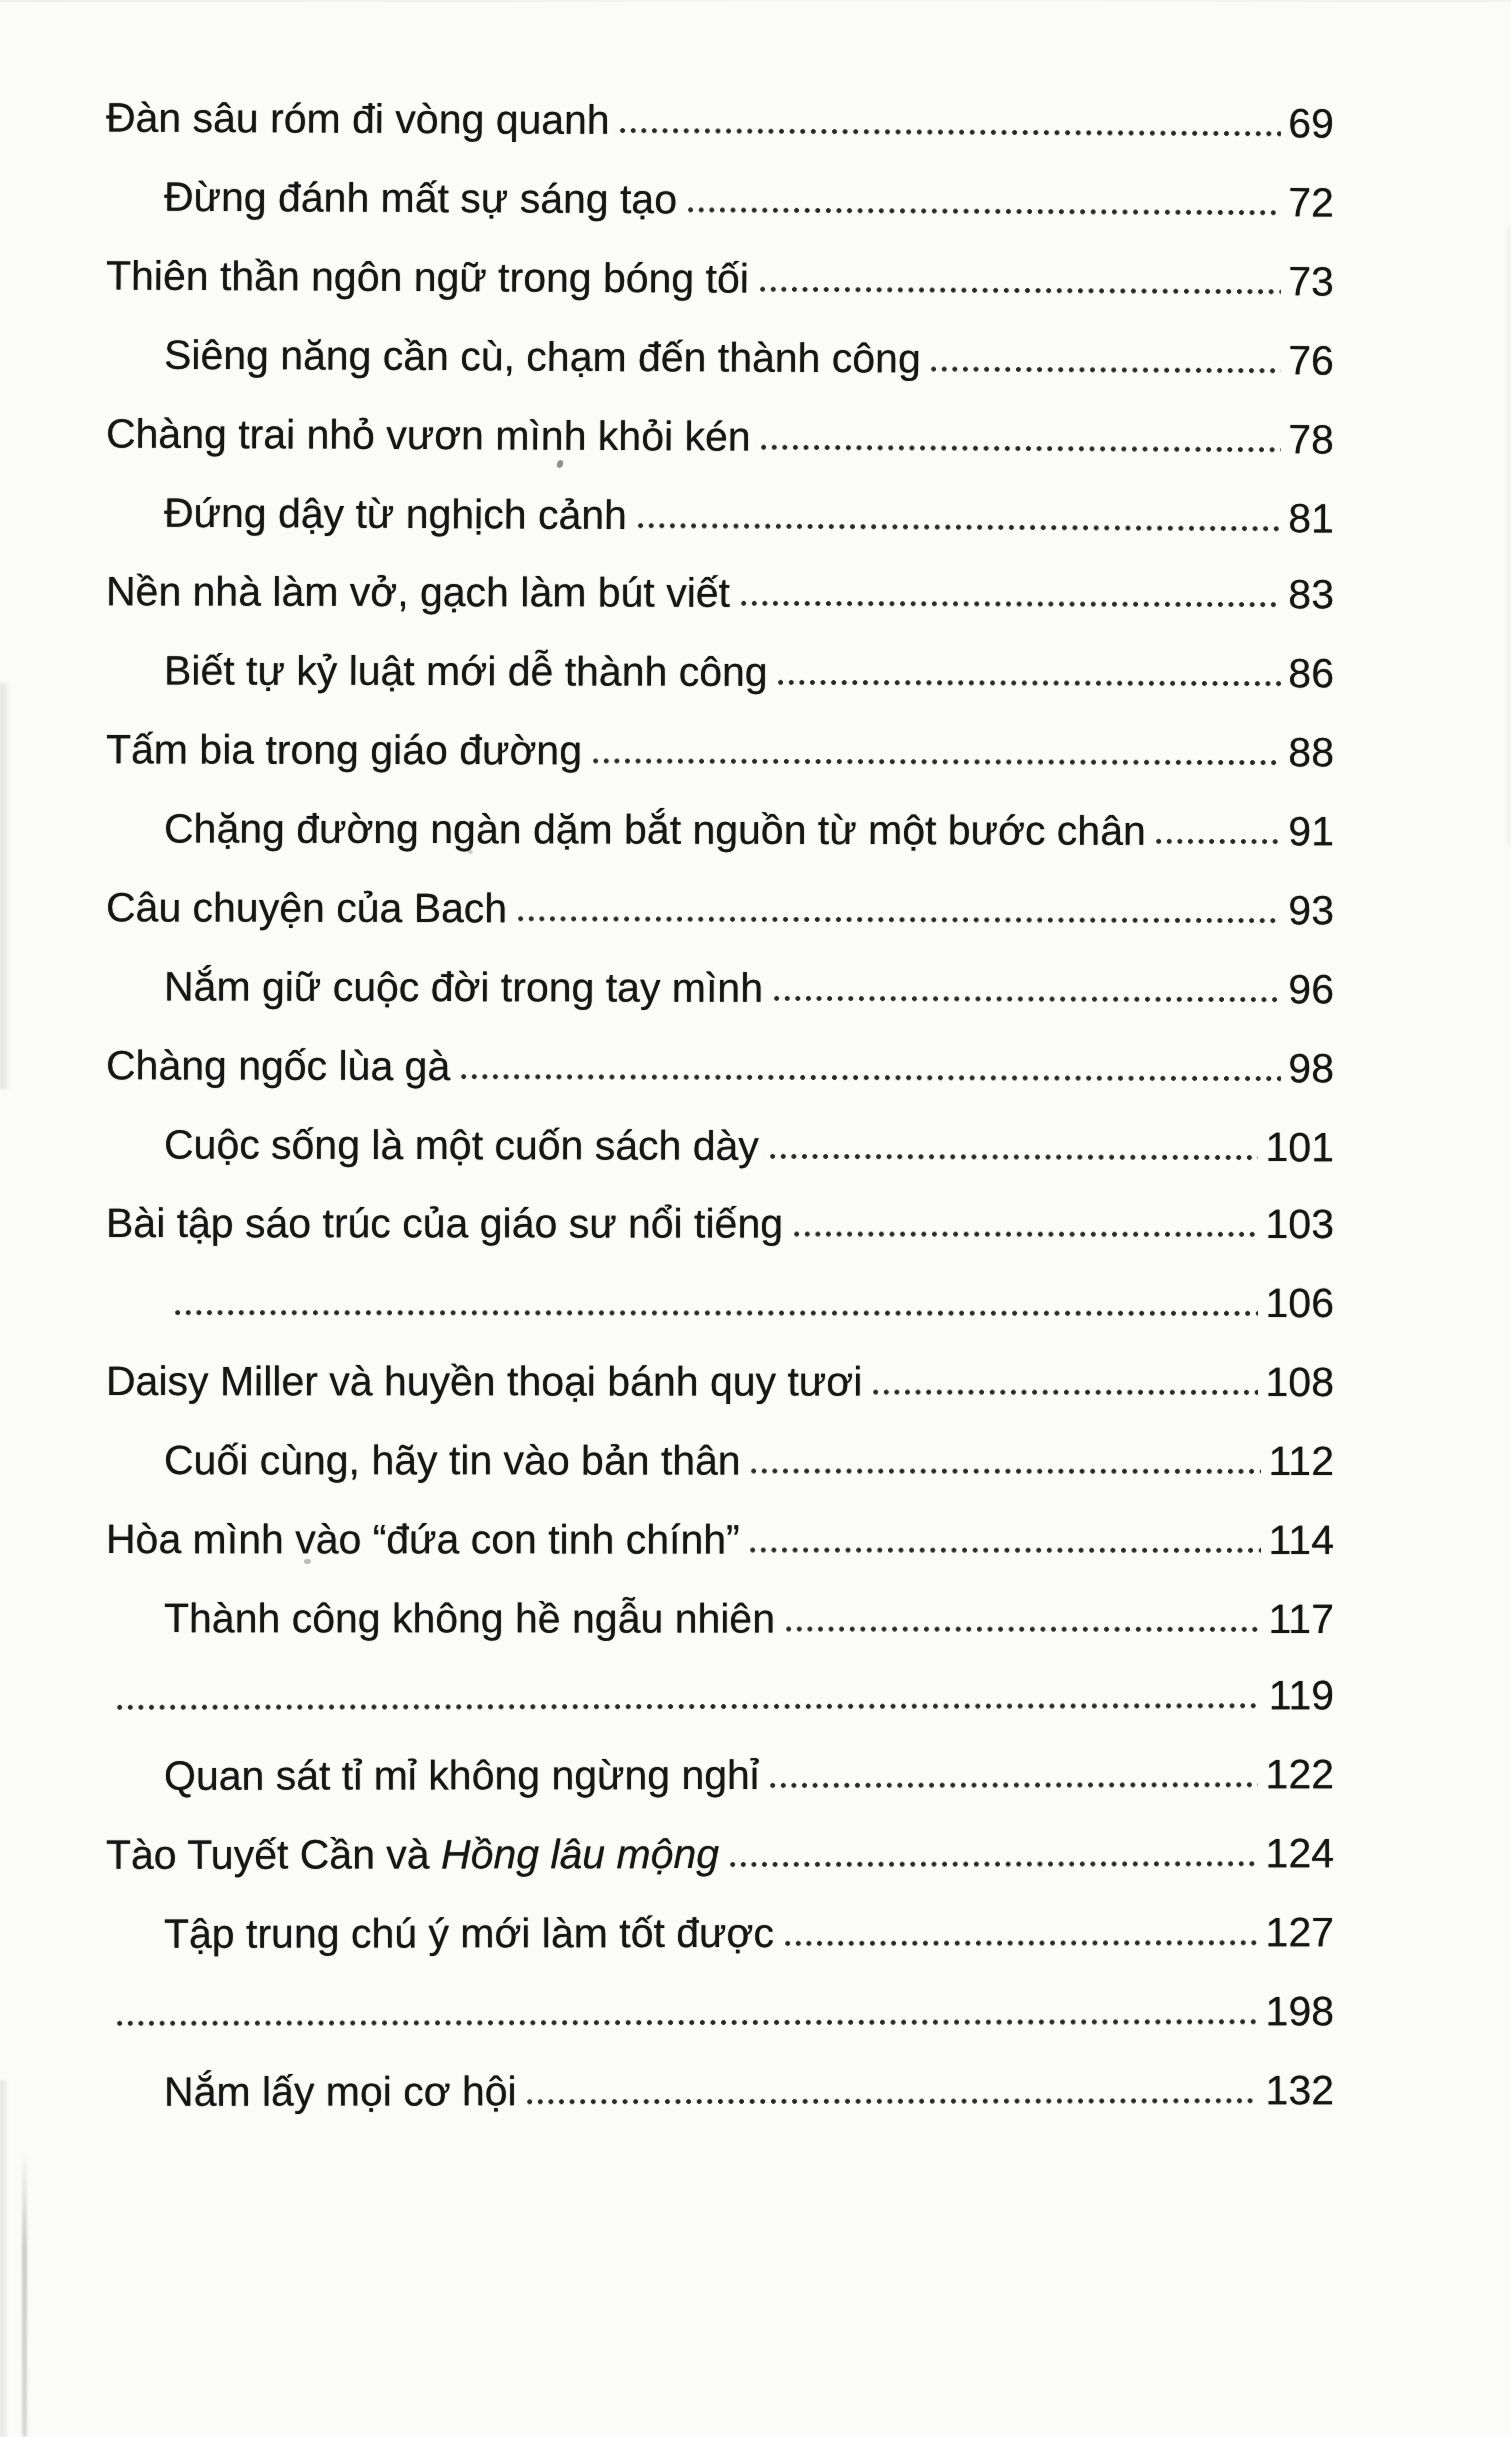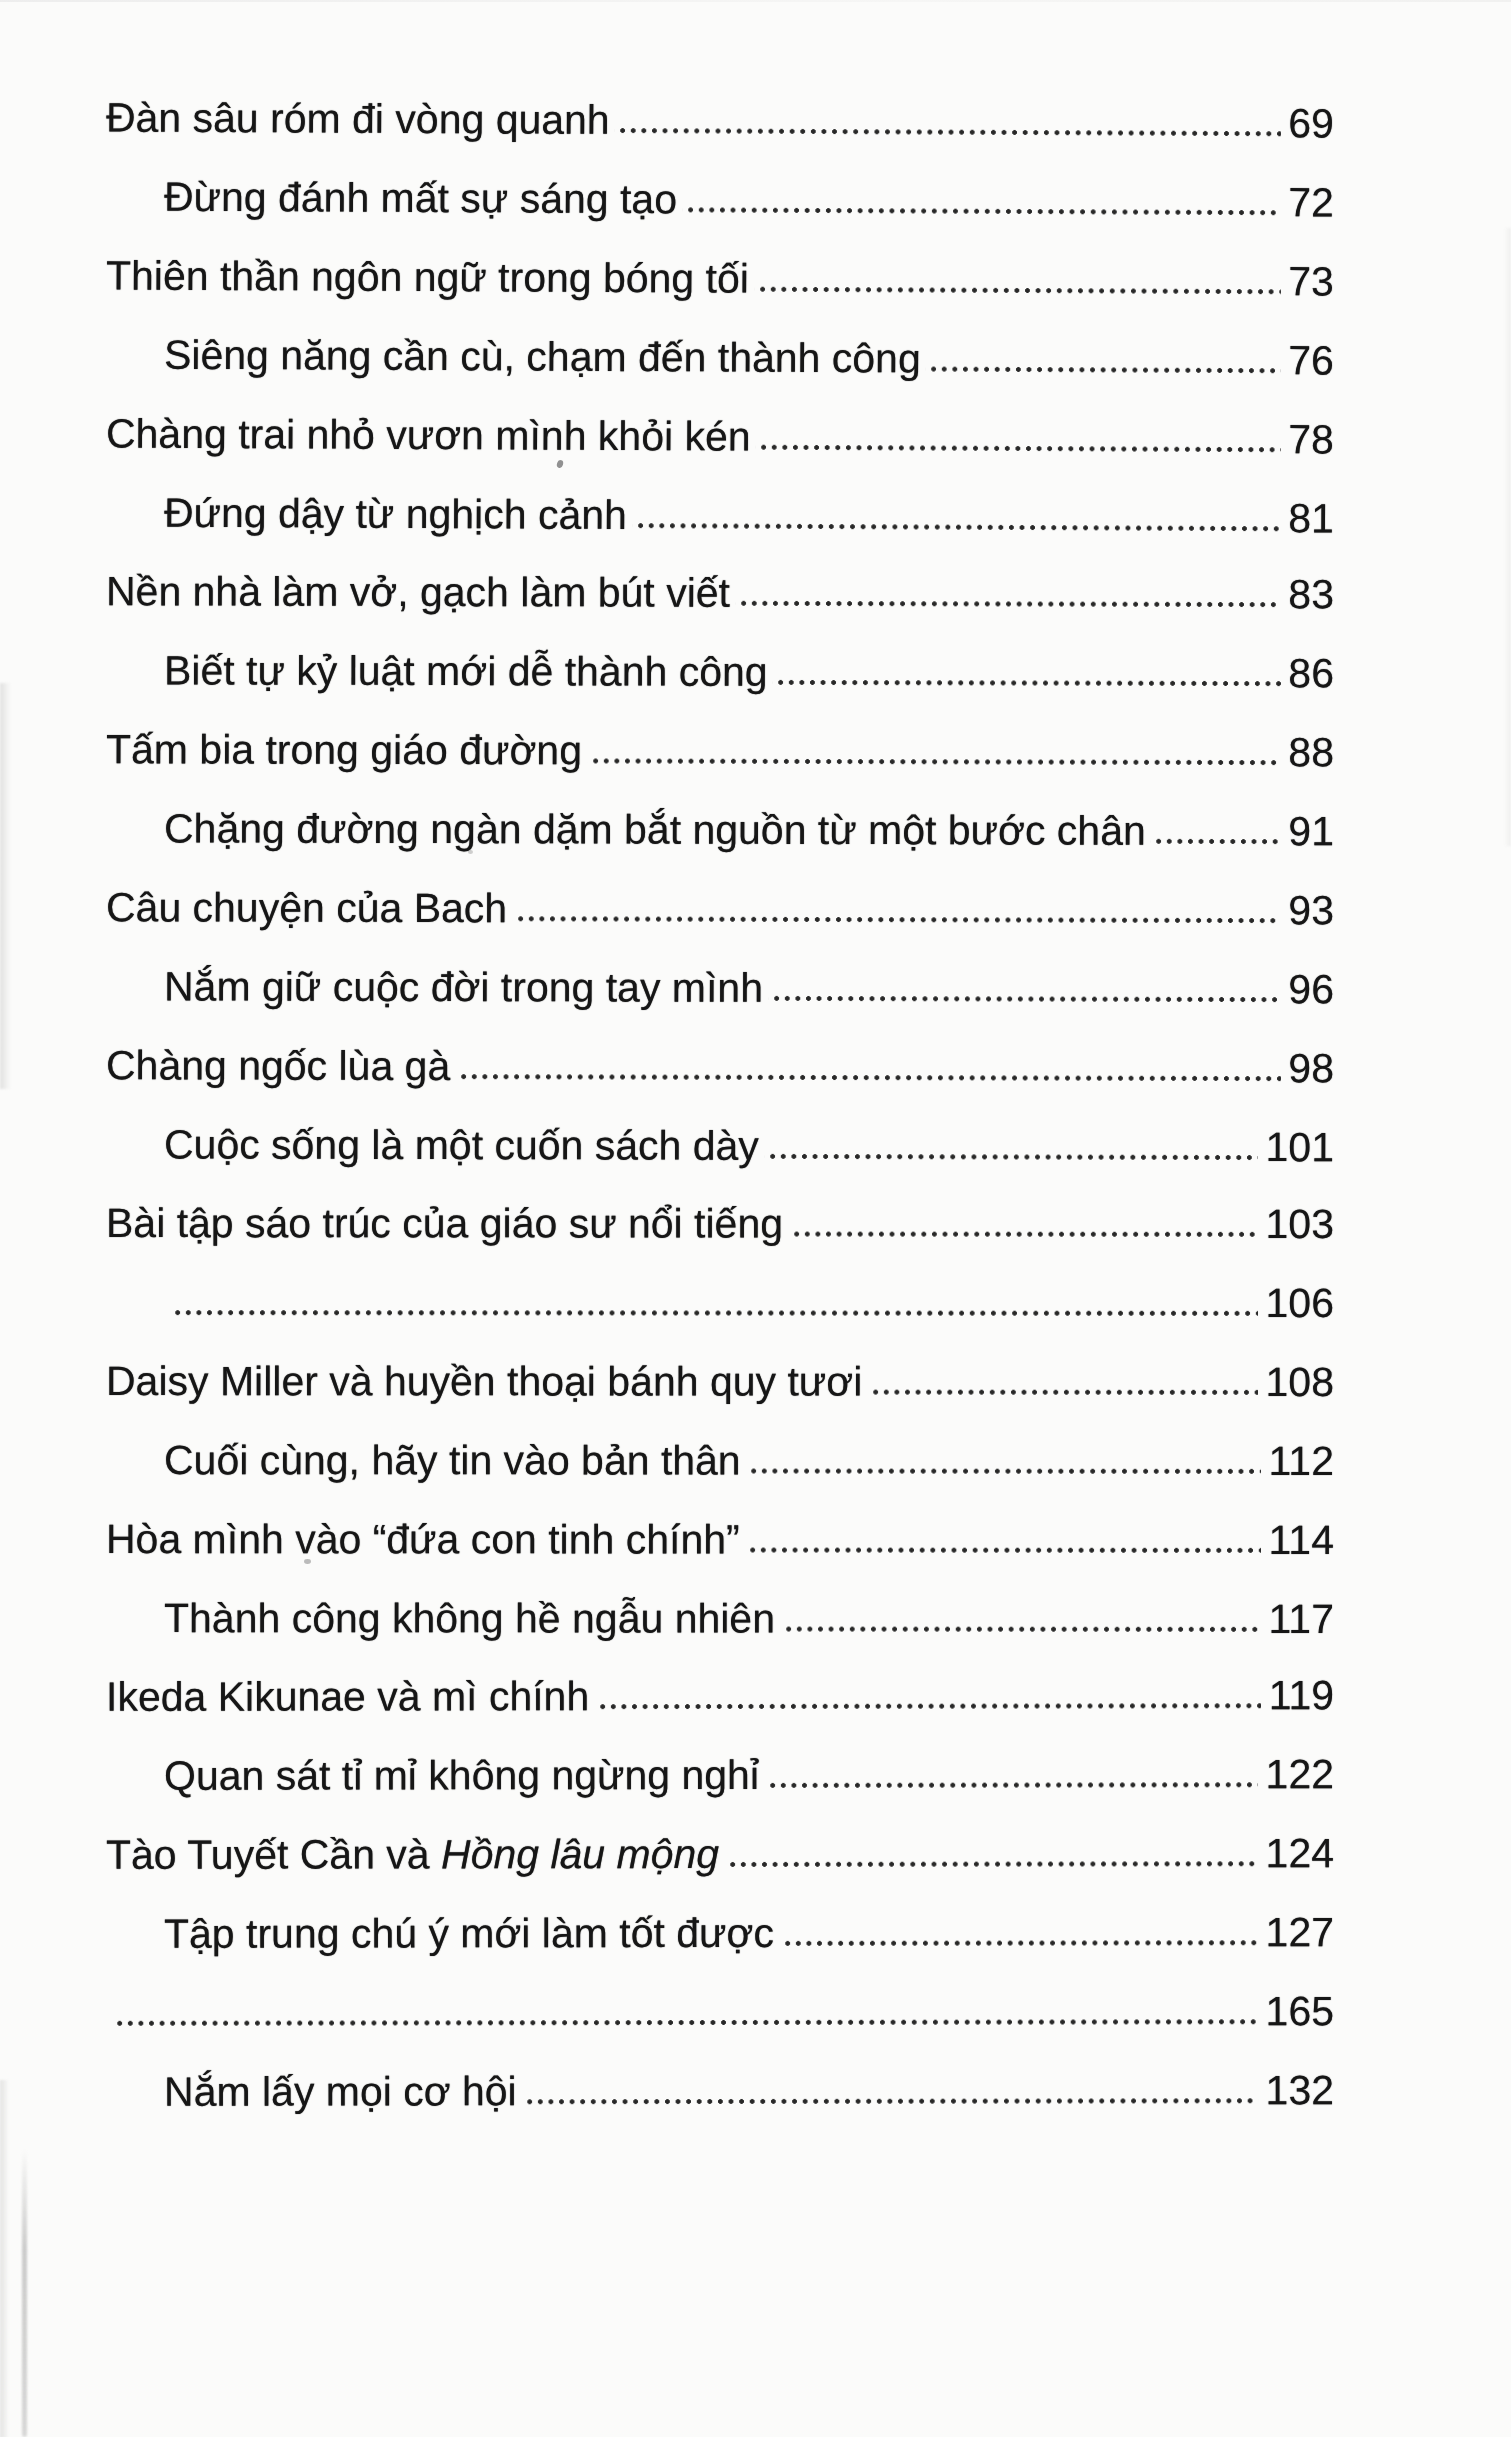--- a/index.html
+++ b/index.html
@@ -178,42 +178,42 @@
       <span class="title"><span>Hòa mình vào “đứa con tinh chính”</span><span class="it"></span></span>
       <span class="leader"></span>
       <span class="pg">114</span>
     </div>
       <div class="row indent">
       <span class="title"><span>Thành công không hề ngẫu nhiên</span><span class="it"></span></span>
       <span class="leader"></span>
       <span class="pg">117</span>
     </div>
       <div class="row">
-      <span class="title"><span>Ikeda Kikunae và mì chính</span><span class="it"></span></span>
+      <span class="title"><span class="it"></span></span>
       <span class="leader"></span>
       <span class="pg">119</span>
     </div>
       <div class="row indent">
       <span class="title"><span>Quan sát tỉ mỉ không ngừng nghỉ</span><span class="it"></span></span>
       <span class="leader"></span>
       <span class="pg">122</span>
     </div>
       <div class="row">
       <span class="title"><span>Tào Tuyết Cần và </span><span class="it">Hồng lâu mộng</span></span>
       <span class="leader"></span>
       <span class="pg">124</span>
     </div>
       <div class="row indent">
       <span class="title"><span>Tập trung chú ý mới làm tốt được</span><span class="it"></span></span>
       <span class="leader"></span>
       <span class="pg">127</span>
     </div>
       <div class="row">
       <span class="leader"></span>
-      <span class="pg">165</span>
+      <span class="pg">198</span>
     </div>
       <div class="row indent">
       <span class="title"><span>Nắm lấy mọi cơ hội</span><span class="it"></span></span>
       <span class="leader"></span>
       <span class="pg">132</span>
     </div>
     </div>
 
 </main>
 

